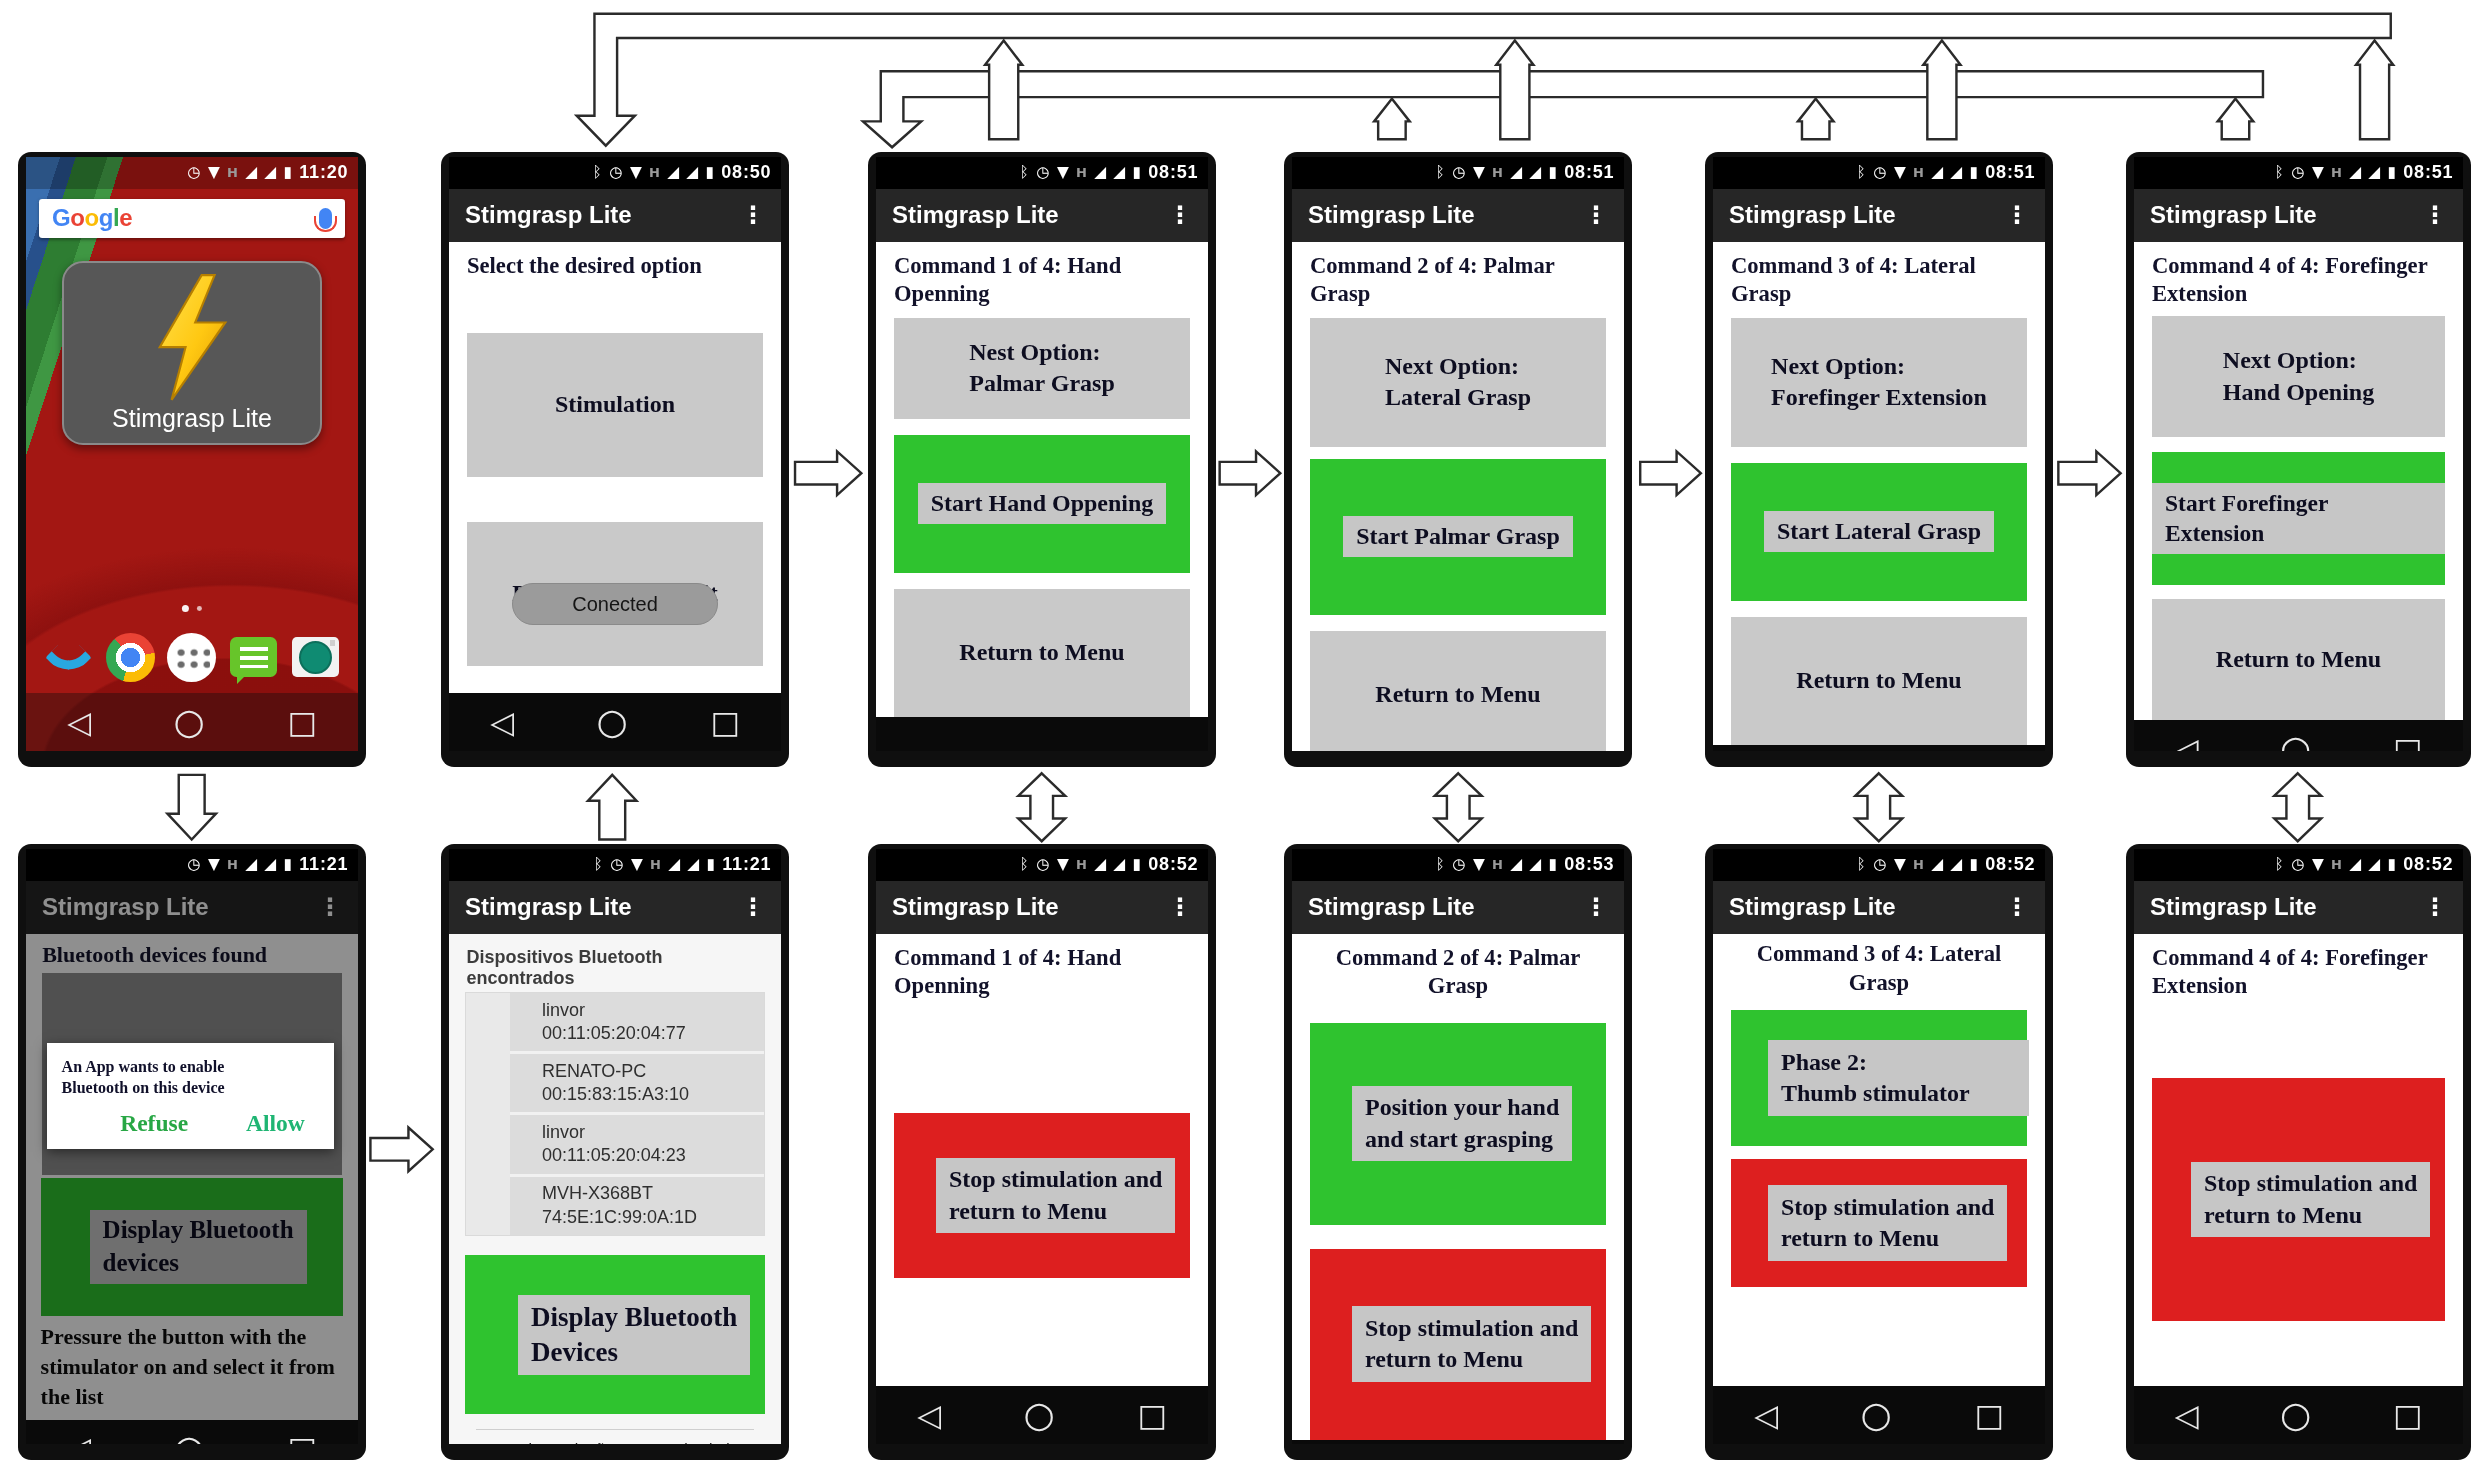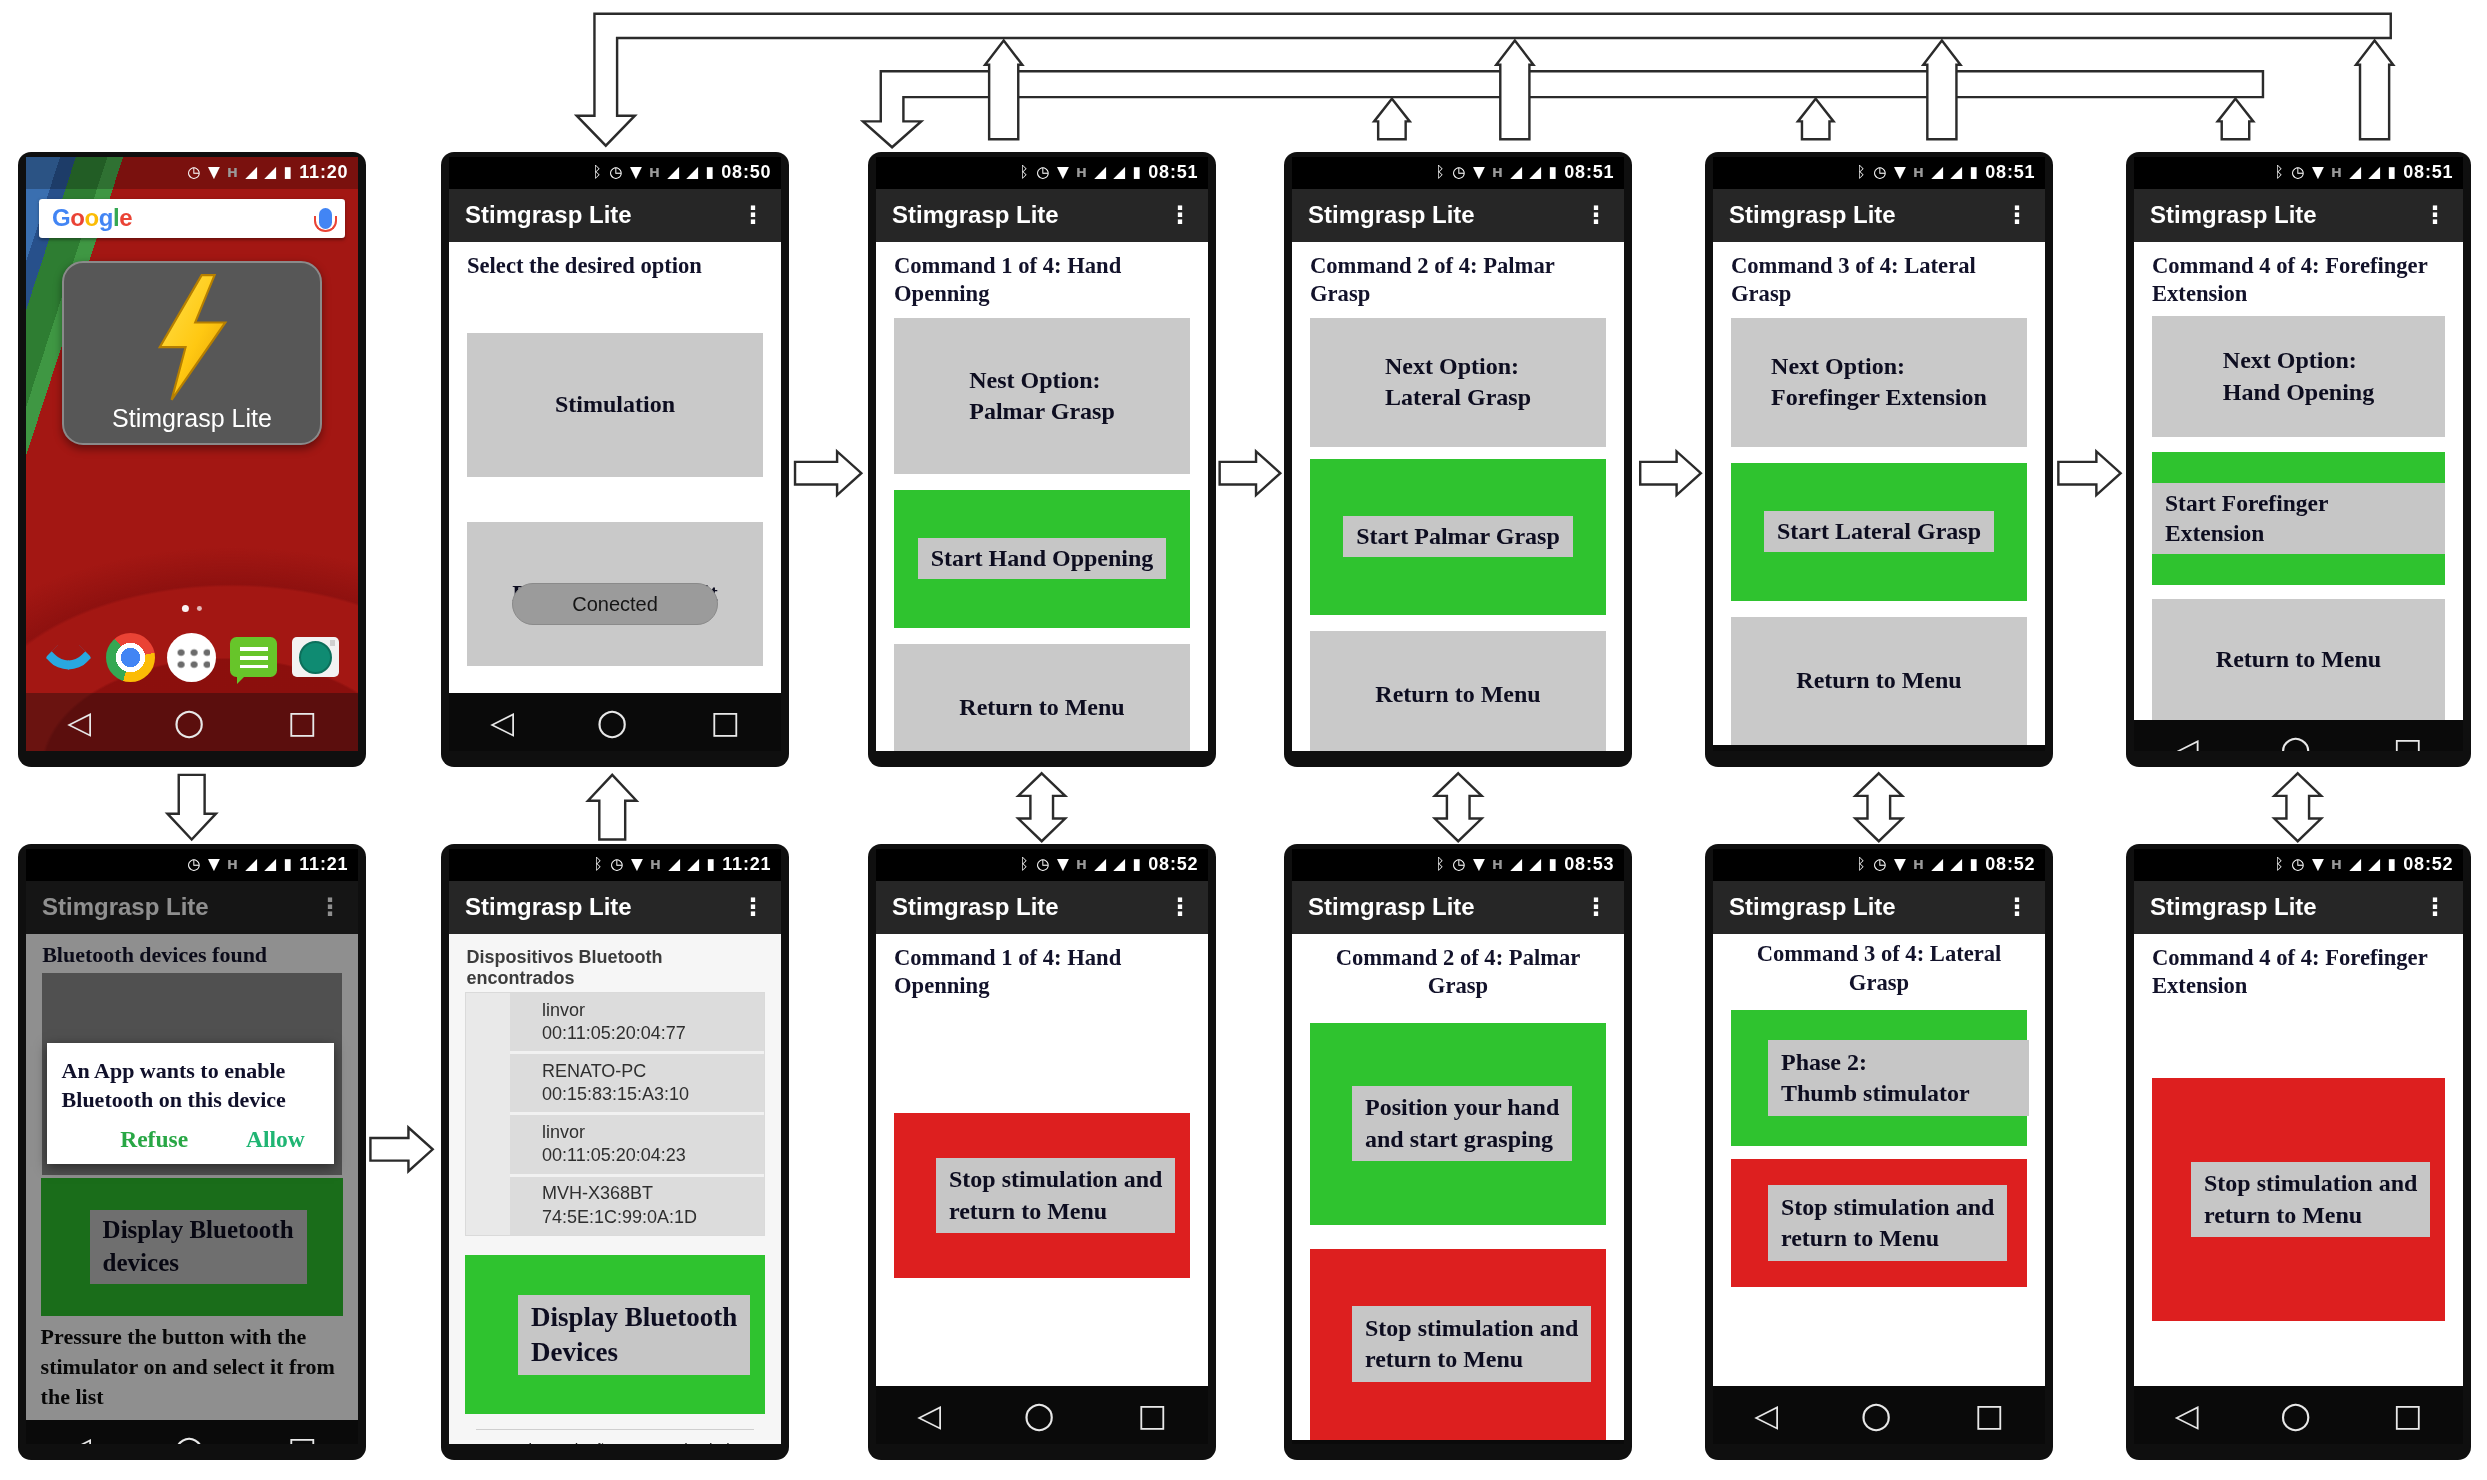--- a/index.html
+++ b/index.html
@@ -56,21 +56,21 @@
   .bt-item:last-child{border-bottom:none;}
   .bt-note{font-style:italic;font-size:15.4px;color:#1d1d1d;text-align:center;line-height:1.4;
            padding:8px 0;border-top:1.6px solid #cfcfcf;border-bottom:1.6px solid #cfcfcf;margin:14.6px 11.3px 0;}
 
   
   .dimwrap{flex:1;display:flex;flex-direction:column;position:relative;}
   .dim-overlay{position:absolute;inset:0;background:rgba(0,0,0,0.44);z-index:5;}
   .dialog{position:absolute;z-index:6;left:21px;right:24px;top:162px;background:#fff;
           box-shadow:0 3.2px 11.3px rgba(0,0,0,.5);padding:14.6px 14.6px 9.7px;}
   .dialog-text{font-family:"Liberation Serif","DejaVu Serif",serif;font-weight:bold;
-               font-size:22px;line-height:1.3;color:#10102a;text-align:left;}
+               font-size:16px;line-height:1.3;color:#10102a;text-align:left;}
   .dialog-buttons{display:flex;justify-content:flex-end;gap:58px;padding:11.3px 14.6px 1.6px;}
   .dlg-btn{font-family:"Liberation Serif","DejaVu Serif",serif;font-weight:bold;font-size:23.5px;}
   .refuse{color:#28a745;}
   .allow{color:#1fb573;}
   .bt-found-heading{font-family:"Liberation Serif","DejaVu Serif",serif;font-weight:bold;
                     font-size:22px;color:#15152d;margin:8px 1.6px 4.9px;}
   .bt-empty-box{background:#8f8f8f;height:202px;margin:0 1.6px;flex:0 0 auto;}
   .footer-note{font-family:"Liberation Serif","DejaVu Serif",serif;font-weight:bold;font-size:22px;
                line-height:1.35;color:#0e0e0e;margin-top:auto;padding:6.5px 0 8px;}
 
@@ -262,21 +262,21 @@
       <span class="sico">◢</span>
       <span class="sico">▮</span>
       <span class="stime">08:51</span>
     </div>
     <div class="appbar">
       <span>Stimgrasp Lite</span>
       <span class="menu-dots">⋮</span>
     </div>
     <div class="content">
       <div class="cmd-heading">Command 1 of 4: Hand Openning</div>
-      <div class="btn btn-gray" style="margin-top:9.7px;height:156px;">
+      <div class="btn btn-gray" style="margin-top:9.7px;height:101px;">
         <span class="two-line"><span>Nest Option:</span><br><span>Palmar Grasp</span></span>
       </div>
       <div class="btn btn-green" style="margin-top:16px;height:138px;">
         <span class="label-box">Start Hand Oppening</span>
       </div>
       <div class="btn btn-gray" style="margin-top:16px;height:128px;">
         <span>Return to Menu</span>
       </div>
     </div>
     <div class="navbar">

